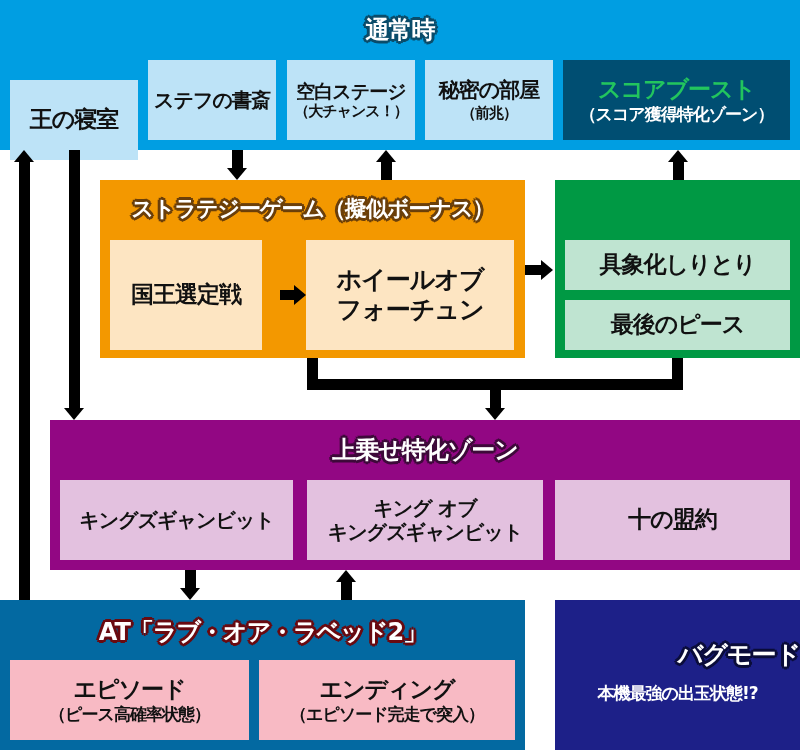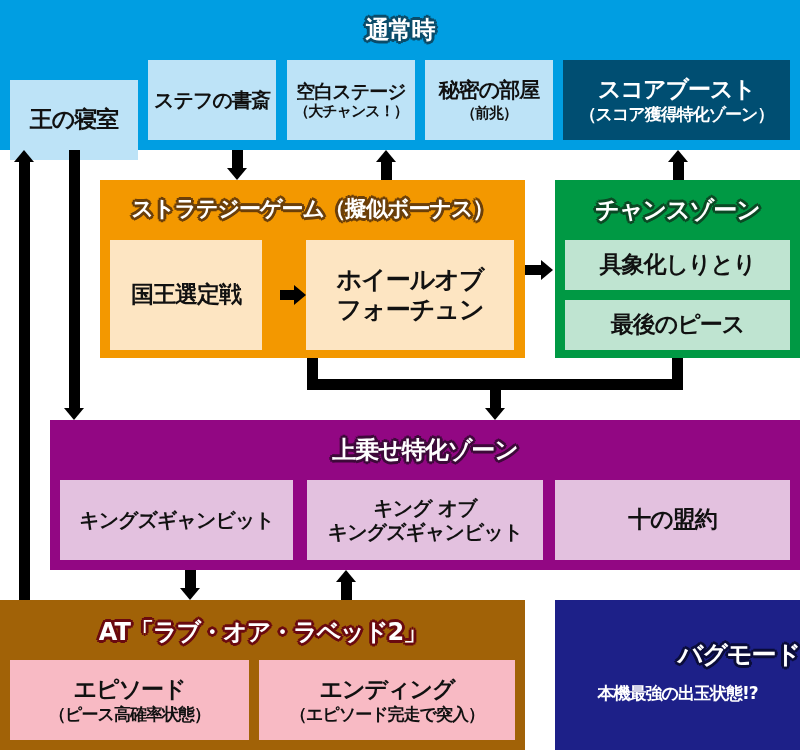--- a/index.html
+++ b/index.html
@@ -17,21 +17,21 @@
   }
   .t-main { font-size: 22px; letter-spacing: -1px; white-space: nowrap; }
   .t-sub  { font-size: 17px; letter-spacing: -1px; white-space: nowrap; }
   .t-big  { font-size: 23px; letter-spacing: -1px; white-space: nowrap; }
 
   
   #normal   { left: 0; top: 0; width: 800px; height: 150px; background: #009ee2; }
   #strategy { left: 100px; top: 180px; width: 425px; height: 178px; background: #f39800; }
   #chance   { left: 555px; top: 180px; width: 245px; height: 178px; background: #009944; }
   #uwanose  { left: 50px; top: 420px; width: 750px; height: 150px; background: #920783; }
-  #at       { left: 0; top: 600px; width: 525px; height: 150px; background: #a16207; }
+  #at       { left: 0; top: 600px; width: 525px; height: 150px; background: #0369a1; }
   #bug      { left: 555px; top: 600px; width: 245px; height: 150px; background: #1d2088; }
 
   .lb { background: #bde3f7; }
   .dk { background: #004e72; color: #ffffff; }
   .lo { background: #fde5c2; }
   .lg { background: #bfe4d1; }
   .lp { background: #e3c1df; }
   .lr { background: #f8bac4; }
 
   
@@ -63,38 +63,37 @@
   </div>
   <div class="inner lb" style="left:287px; top:60px; width:128px; height:80px;">
     <span class="t-main" style="font-size:19px;">空白ステージ</span>
     <span class="t-sub" style="font-size:15px;">（大チャンス！）</span>
   </div>
   <div class="inner lb" style="left:425px; top:60px; width:128px; height:80px;">
     <span class="t-main" style="font-size:21px;">秘密の部屋</span>
     <span class="t-sub" style="font-size:15px;">（前兆）</span>
   </div>
   <div class="inner dk" style="left:563px; top:60px; width:227px; height:80px;">
-    <span class="t-big" style="color:#ffffff;">スコアブースト</span>
+    <span class="t-big" style="color:#22c55e;">スコアブースト</span>
     <span class="t-sub" style="color:#fff;">（スコア獲得特化ゾーン）</span>
   </div>
 </div>
 
 <div id="strategy" class="box">
   <div class="title ttl-orange" style="top:14px; font-size:22px;">ストラテジーゲーム（擬似ボーナス）</div>
   <div class="inner lo" style="left:10px; top:60px; width:152px; height:110px;">
     <span class="t-big">国王選定戦</span>
   </div>
   <div class="inner lo" style="left:206px; top:60px; width:208px; height:110px;">
     <span class="t-big" style="font-size:25px;">ホイールオブ</span>
     <span class="t-big" style="font-size:25px;">フォーチュン</span>
   </div>
 </div>
 
 <div id="chance" class="box">
-  <div class="title ttl-green" style="top:14px;">チャンスゾーン</div>
   <div class="inner lg" style="left:10px; top:60px; width:225px; height:50px;">
     <span class="t-big">具象化しりとり</span>
   </div>
   <div class="inner lg" style="left:10px; top:120px; width:225px; height:50px;">
     <span class="t-big">最後のピース</span>
   </div>
 </div>
 
 <div id="uwanose" class="box">
   <div class="title ttl-purple" style="top:14px;">上乗せ特化ゾーン</div>

